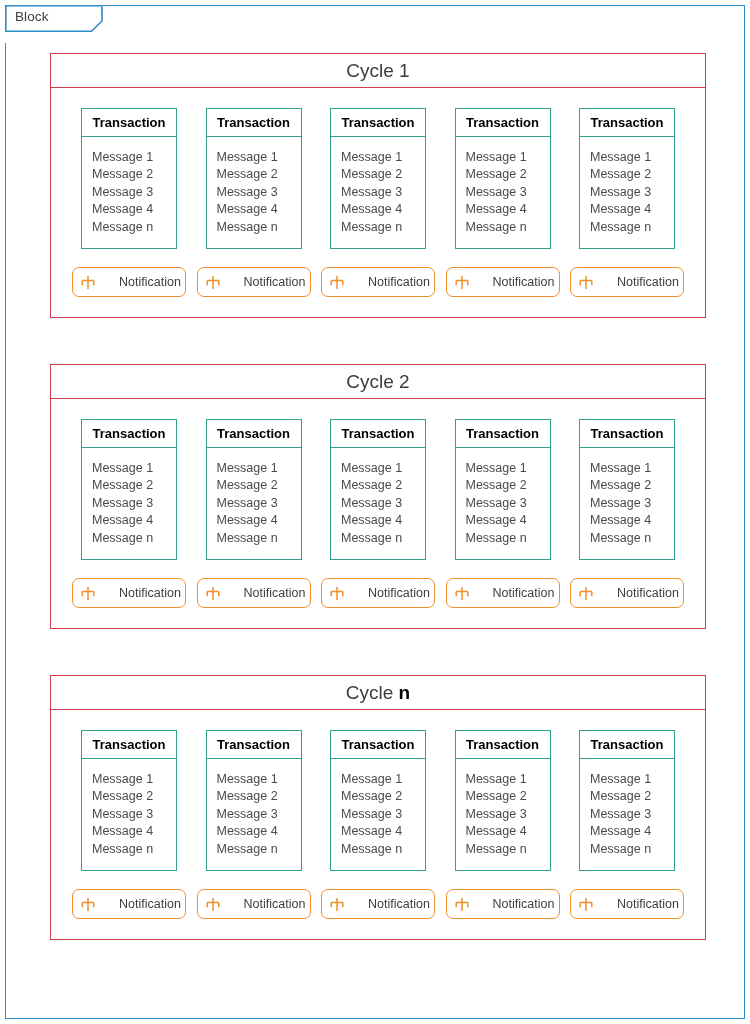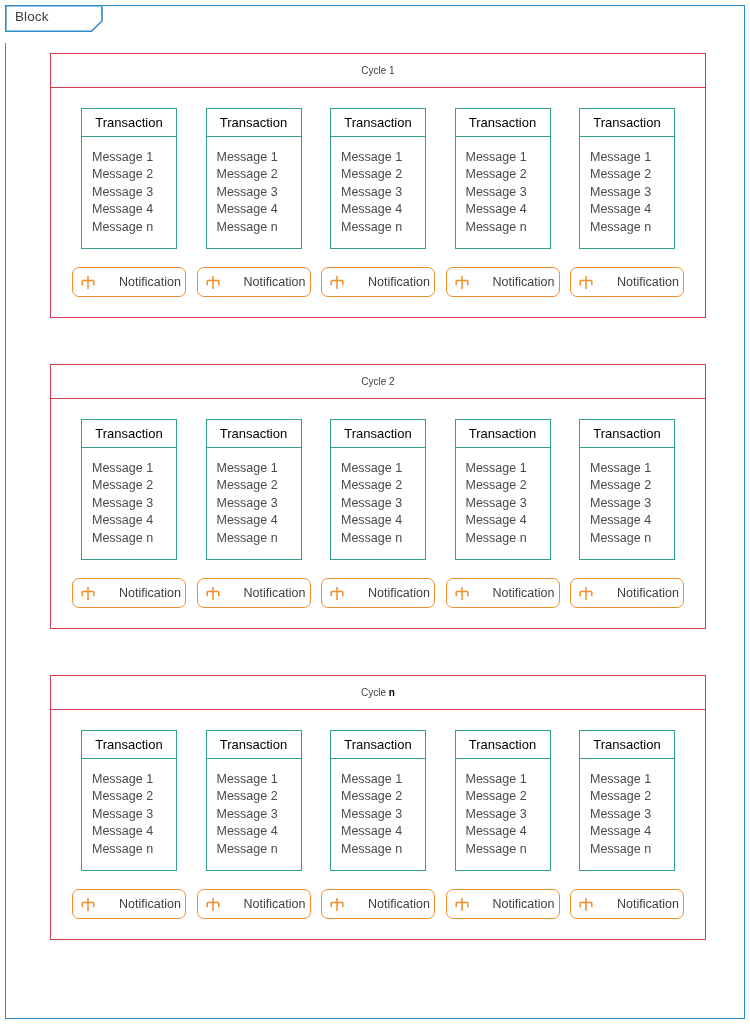--- a/index.html
+++ b/index.html
@@ -73,21 +73,21 @@
     background: #ffffff;
     margin-bottom: 46px;
   }
   .cycle:last-child { margin-bottom: 0; margin-top: 32px; }
 
   .cycle-header {
     box-sizing: border-box;
     height: 34px;
     line-height: 33px;
     text-align: center;
-    font-size: 10px;
+    font-size: 19px;
     color: #3d3d3d;
     border-bottom: 1.7px solid #cf3a4b;
     background: #ffffff;
   }
   .cycle-header .strong { font-weight: bold; color: #000; }
 
   .cycle-body {
     box-sizing: border-box;
     padding: 20px 21px 20px 21px;
   }
@@ -111,21 +111,21 @@
     margin: 0 auto;
     border: 1.5px solid #31a18f;
     background: #ffffff;
   }
   .tx-title {
     box-sizing: border-box;
     height: 28px;
     line-height: 27px;
     text-align: center;
     font-size: 13px;
-    font-weight: normal;
+    font-weight: bold;
     color: #000000;
     border-bottom: 1.5px solid #31a18f;
   }
   .tx-messages {
     box-sizing: border-box;
     padding: 12px 0 12px 10px;
   }
   .tx-messages .msg {
     font-size: 12.5px;
     line-height: 17.4px;

